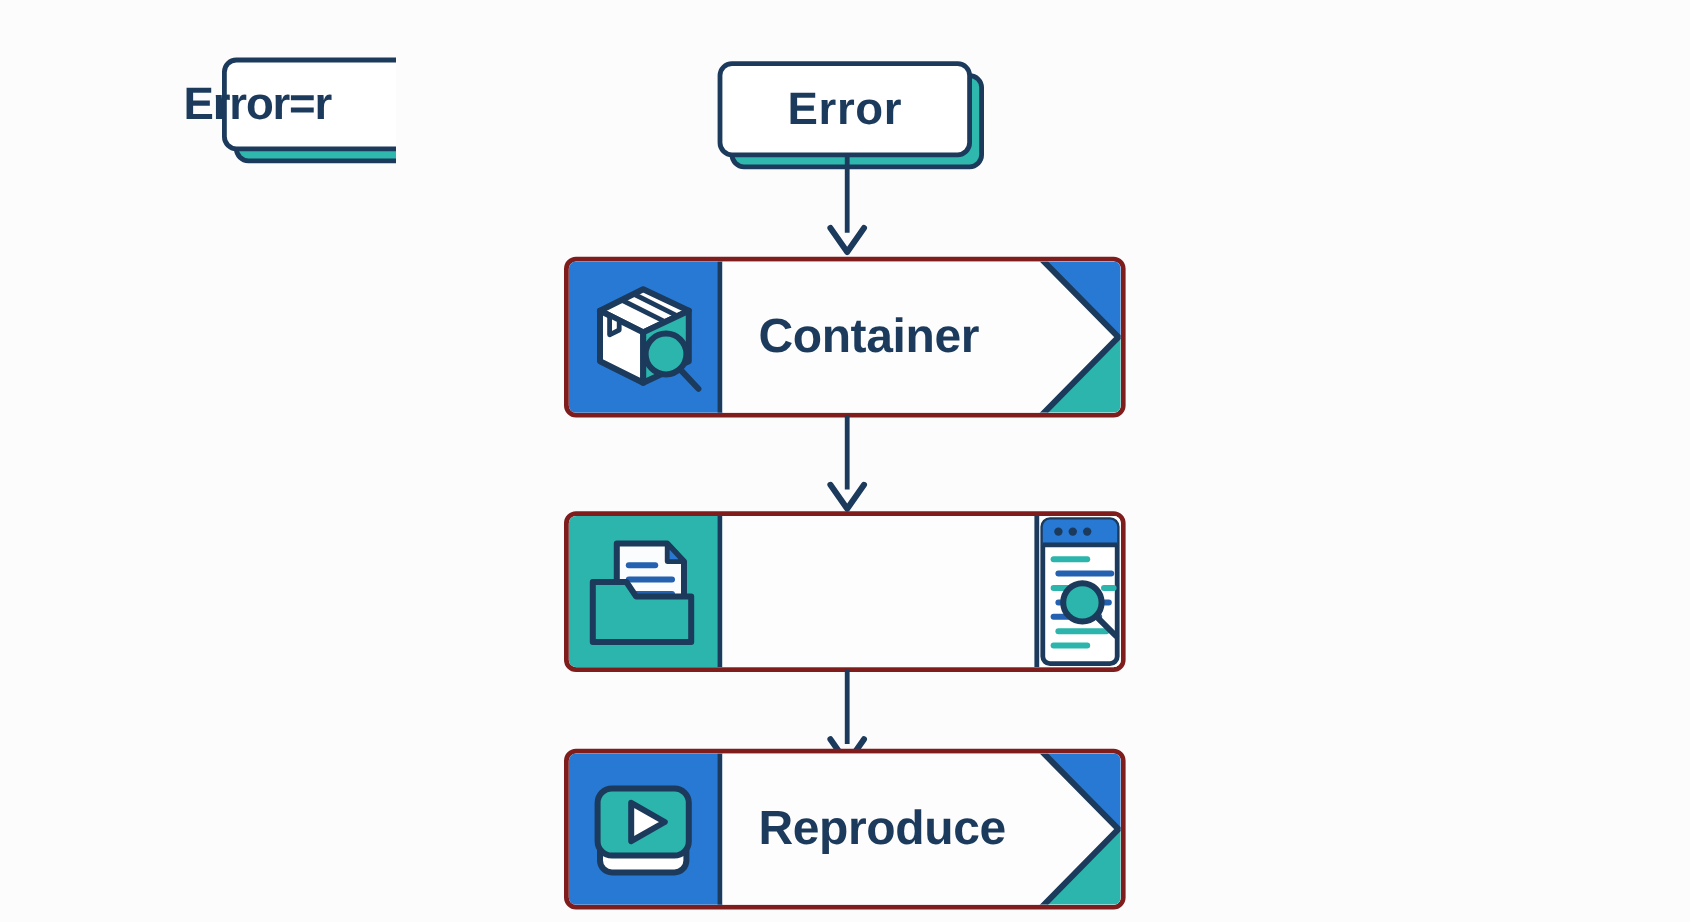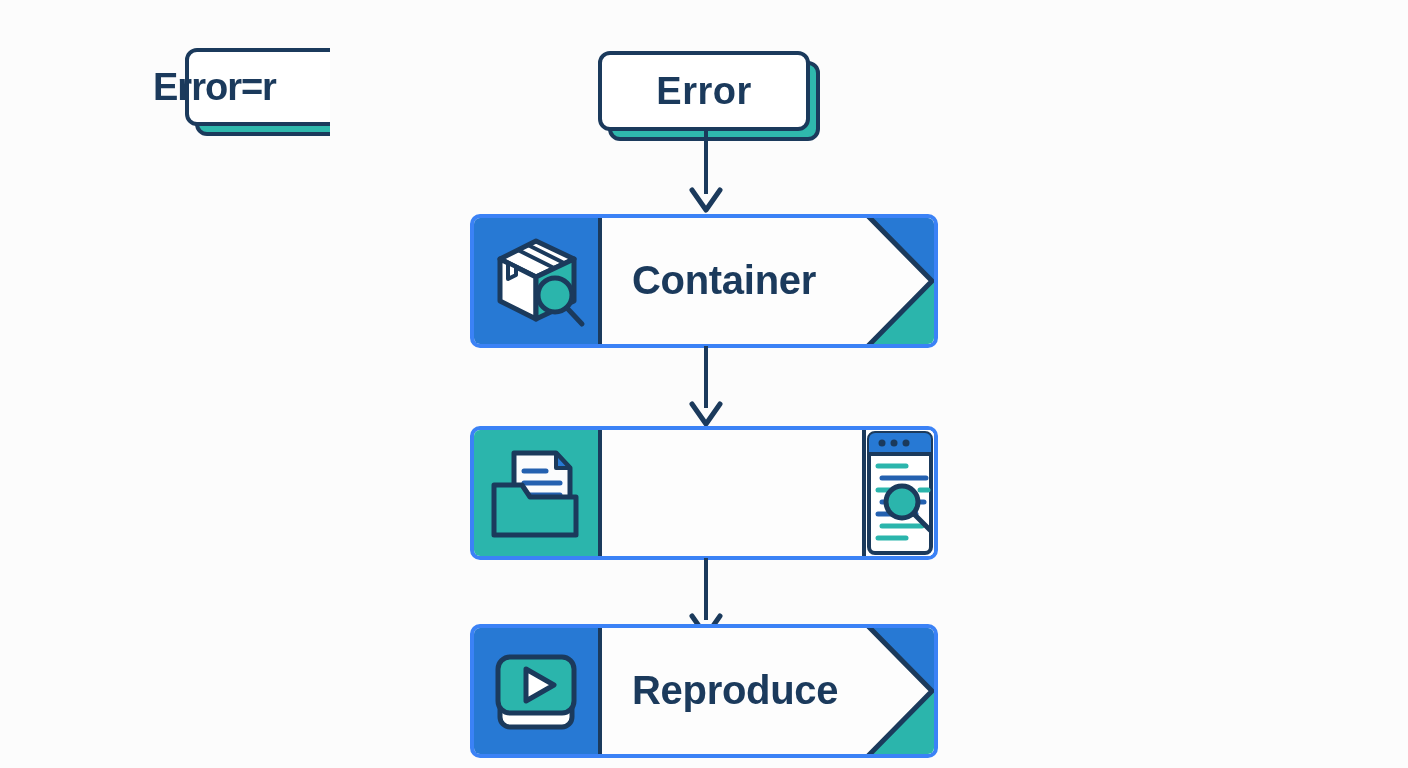--- a/index.html
+++ b/index.html
@@ -107,21 +107,21 @@
 
   
   .arrow { position: absolute; }
 
   
   .card {
     position: absolute;
     left: 470px;
     width: 468px;
     height: 134px;
-    border: 4px solid #3b82f6;
+    border: 4px solid #7f1d1d;
     border-radius: 10px;
     box-sizing: border-box;
     background: #ffffff;
     overflow: hidden;
     display: flex;
     align-items: stretch;
   }
   .card-icon-panel {
     width: 128px;
     flex: 0 0 128px;

